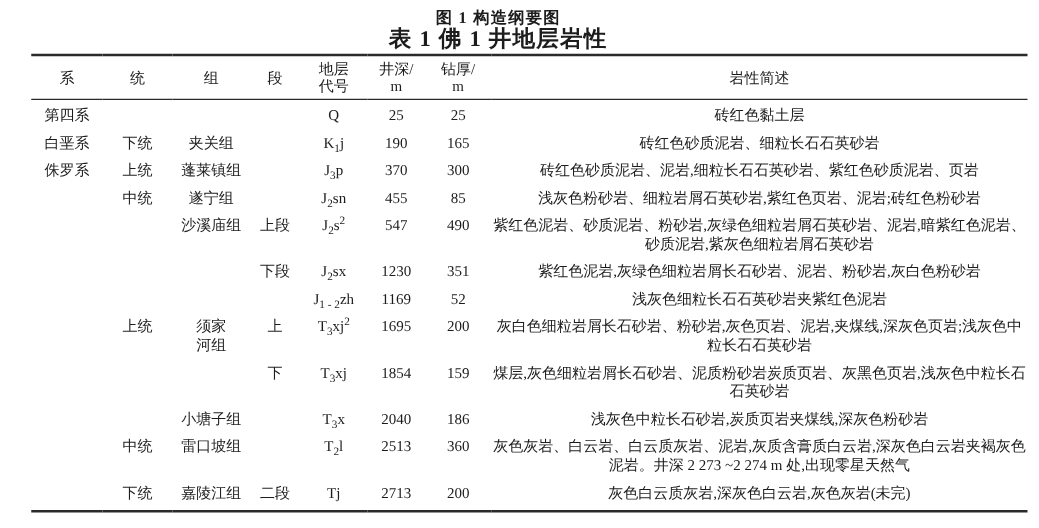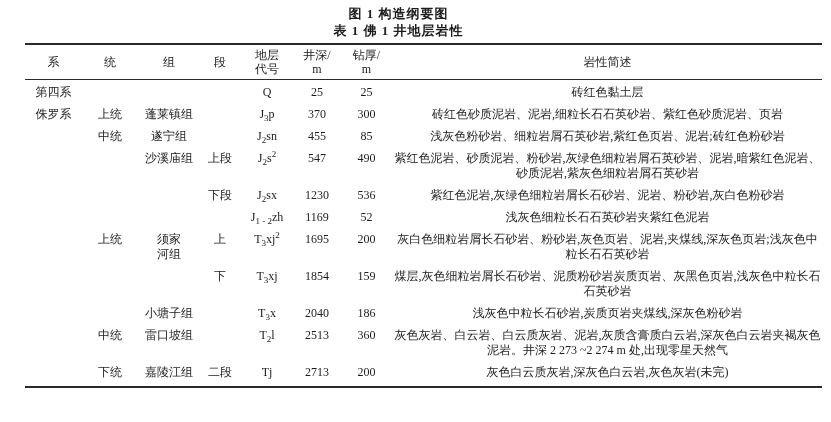--- a/index.html
+++ b/index.html
@@ -4,21 +4,21 @@
 <style>
   html,body{margin:0;padding:0;background:#ffffff;}
   body{
     width:831px;height:422px;overflow:hidden;
     font-family:"Liberation Serif","DejaVu Serif",serif;
     color:#1c1c1c;
   }
   .page{width:797px;height:422px;position:relative;border-radius:27px;}
   .titles{text-align:center;padding-top:5px;}
   .fig-title{font-weight:bold;font-size:13px;line-height:17px;letter-spacing:1px;}
-  .tbl-title{font-weight:bold;font-size:13px;line-height:18px;letter-spacing:1px;}
+  .tbl-title{font-weight:bold;font-size:18px;line-height:18px;letter-spacing:1px;}
   .strat-table{
     border-collapse:collapse;table-layout:fixed;
     margin:3px 9px 0 25px;width:797px;
     font-size:12px;
   }
   .strat-table thead th{
     font-weight:normal;font-size:12px;text-align:center;vertical-align:middle;
     border-top:2px solid #2a2a2a;border-bottom:1px solid #2a2a2a;
     padding:3px 1px;white-space:pre-line;line-height:14px;
   }
@@ -83,20 +83,30 @@
           <td>第四系</td>
           <td></td>
           <td class="c-fm"></td>
           <td></td>
           <td class="c-code">Q</td>
           <td class="c-dep">25</td>
           <td class="c-thk">25</td>
           <td class="c-lith">砖红色黏土层</td>
         </tr>
         <tr>
+          <td>白垩系</td>
+          <td>下统</td>
+          <td class="c-fm">夹关组</td>
+          <td></td>
+          <td class="c-code">K<sub>1</sub>j</td>
+          <td class="c-dep">190</td>
+          <td class="c-thk">165</td>
+          <td class="c-lith">砖红色砂质泥岩、细粒长石石英砂岩</td>
+        </tr>
+        <tr>
           <td>侏罗系</td>
           <td>上统</td>
           <td class="c-fm">蓬莱镇组</td>
           <td></td>
           <td class="c-code">J<sub>3</sub>p</td>
           <td class="c-dep">370</td>
           <td class="c-thk">300</td>
           <td class="c-lith">砖红色砂质泥岩、泥岩,细粒长石石英砂岩、紫红色砂质泥岩、页岩</td>
         </tr>
         <tr>
@@ -119,21 +129,21 @@
           <td class="c-thk">490</td>
           <td class="c-lith">紫红色泥岩、砂质泥岩、粉砂岩,灰绿色细粒岩屑石英砂岩、泥岩,暗紫红色泥岩、砂质泥岩,紫灰色细粒岩屑石英砂岩</td>
         </tr>
         <tr>
           <td></td>
           <td></td>
           <td class="c-fm"></td>
           <td>下段</td>
           <td class="c-code">J<sub>2</sub>sx</td>
           <td class="c-dep">1230</td>
-          <td class="c-thk">536</td>
+          <td class="c-thk">351</td>
           <td class="c-lith">紫红色泥岩,灰绿色细粒岩屑长石砂岩、泥岩、粉砂岩,灰白色粉砂岩</td>
         </tr>
         <tr>
           <td></td>
           <td></td>
           <td class="c-fm"></td>
           <td></td>
           <td class="c-code">J<sub>1 - 2</sub>zh</td>
           <td class="c-dep">1169</td>
           <td class="c-thk">52</td>

